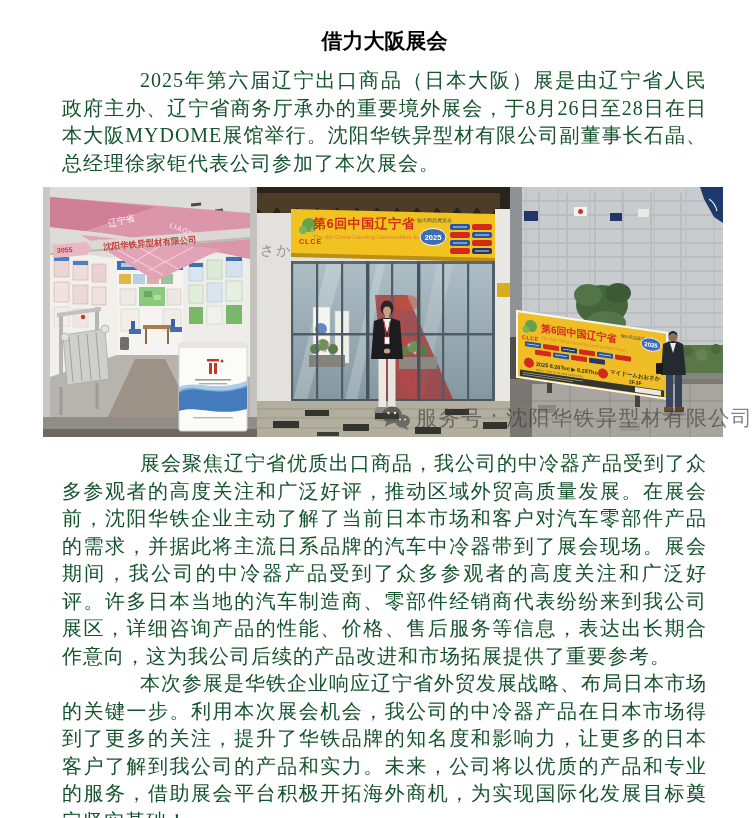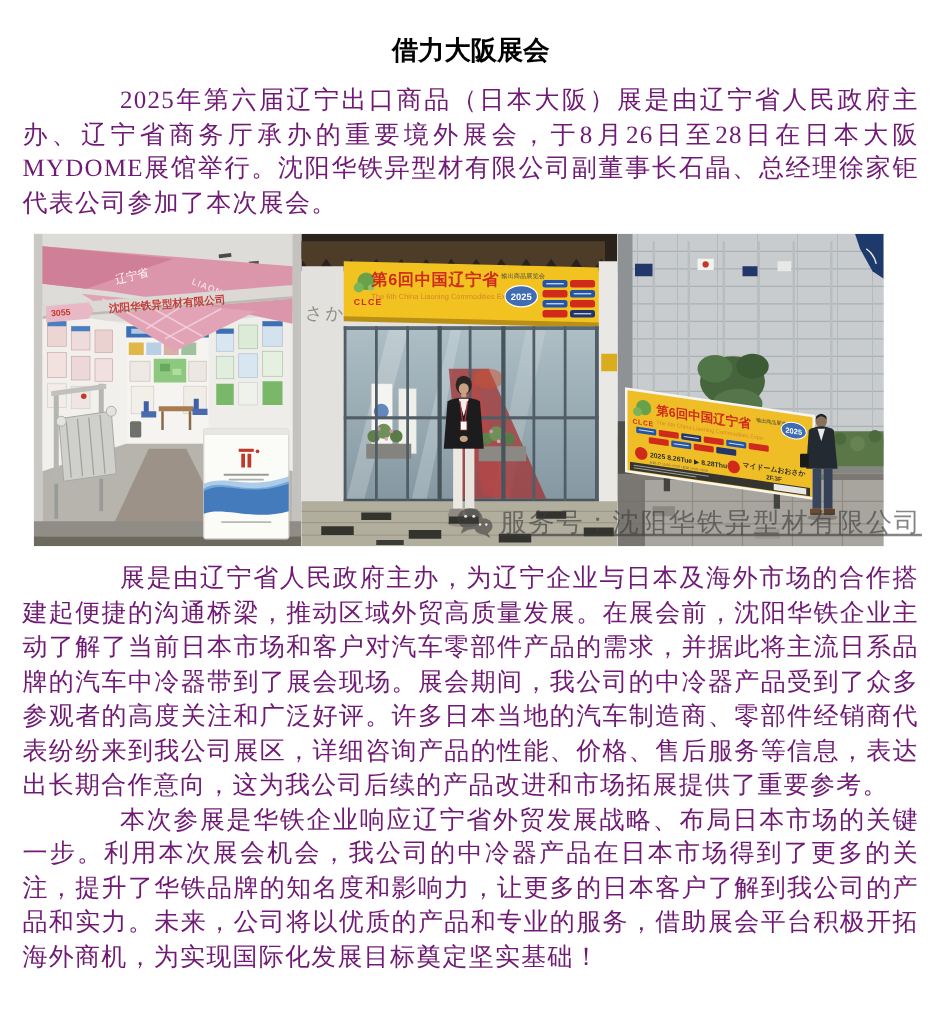--- a/index.html
+++ b/index.html
@@ -3,50 +3,49 @@
 <meta charset="utf-8">
 <style>
   * { box-sizing: border-box; }
   html,body { margin:0; padding:0; }
   body {
     width:753px; height:818px; overflow:hidden;
     background:#ffffff;
     font-family:"Liberation Serif","DejaVu Serif",serif;
     color:#1b1b1b;
   }
-  .article { width:753px; height:818px; position:relative; }
+  .article { width:753px; height:818px; position:relative;padding-left:16px; }
   .title {
     padding-top:26px; text-align:center;
     font-family:"Liberation Sans","DejaVu Sans",sans-serif;
     font-weight:bold; font-size:21px; line-height:29px; color:#000;
   }
   .title div { display:block; }
   .body-text p {
-    margin:0 18px; font-size:20px; line-height:27.5px;
-    letter-spacing:1px; text-align:justify; text-indent:78px; color:#701a75;
+    margin:0 46px; font-size:20px; line-height:27.5px;
+    letter-spacing:1px; text-align:justify; text-indent:78px; color:#14532d;
   }
   #p1 { margin-top:12px; }
   #p2 { margin-top:13px; }
   .photo-row {
     position:relative; margin:10px 30px 0 27px; height:250px;
     display:flex;
   }
   .photo-row figure { margin:0; height:250px; overflow:hidden; background:#ddd; }
   .ph1 { width:214px; margin-right:9px; }
   .ph2 { width:253px; margin-right:7px; }
   .ph3 { width:213px; }
   .photo-row svg { display:block; }
   svg text { font-family:"Liberation Sans","DejaVu Sans",sans-serif; }
   .watermark {
     position:absolute; left:338px; bottom:5px; height:28px;
     display:flex; align-items:center; gap:5px; white-space:nowrap;
     font-family:"Liberation Sans","DejaVu Sans",sans-serif;
     font-size:21px; letter-spacing:1.5px; color:rgba(58,58,58,0.62);
     pointer-events:none;
-    text-decoration:underline;
   }
   .watermark svg { flex:0 0 auto; }
 </style>
 </head>
 <body>
 
 <div class="article">
 
   <div class="title">
     <div>借力大阪展会</div>
@@ -446,17 +445,17 @@
             <circle cx="7.5" cy="8" r="1.2"></circle>
               <circle cx="14" cy="8" r="1.2"></circle>
             <circle cx="19" cy="14.5" r="1"></circle>
               <circle cx="24" cy="14.5" r="1"></circle>
           </g>
         </svg>
         <span>服务号：沈阳华铁异型材有限公司</span>
       </div>
     </div>
 
-    <p id="p2">展是由辽宁省人民政府主办，为辽宁企业与日本及海外市场的合作搭建起便捷的沟通桥梁，推动区域外贸高质量发展。在展会前，沈阳华铁企业主动了解了当前日本市场和客户对汽车零部件产品的需求，并据此将主流日系品牌的汽车中冷器带到了展会现场。展会期间，我公司的中冷器产品受到了众多参观者的高度关注和广泛好评。许多日本当地的汽车制造商、零部件经销商代表纷纷来到我公司展区，详细咨询产品的性能、价格、售后服务等信息，表达出长期合作意向，这为我公司后续的产品改进和市场拓展提供了重要参考。</p>
+    <p id="p2">展会聚焦辽宁省优质出口商品，我公司的中冷器产品受到了众多参观者的高度关注和广泛好评，推动区域外贸高质量发展。在展会前，沈阳华铁企业主动了解了当前日本市场和客户对汽车零部件产品的需求，并据此将主流日系品牌的汽车中冷器带到了展会现场。展会期间，我公司的中冷器产品受到了众多参观者的高度关注和广泛好评。许多日本当地的汽车制造商、零部件经销商代表纷纷来到我公司展区，详细咨询产品的性能、价格、售后服务等信息，表达出长期合作意向，这为我公司后续的产品改进和市场拓展提供了重要参考。</p>
     <p id="p3">本次参展是华铁企业响应辽宁省外贸发展战略、布局日本市场的关键一步。利用本次展会机会，我公司的中冷器产品在日本市场得到了更多的关注，提升了华铁品牌的知名度和影响力，让更多的日本客户了解到我公司的产品和实力。未来，公司将以优质的产品和专业的服务，借助展会平台积极开拓海外商机，为实现国际化发展目标奠定坚实基础！</p>
   </div>
 
 </div>
 
 </body></html>

